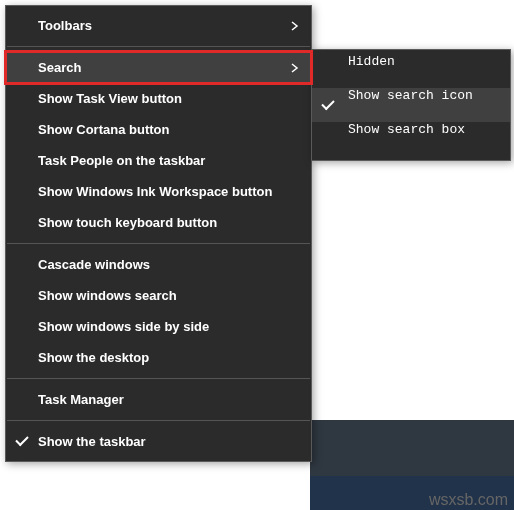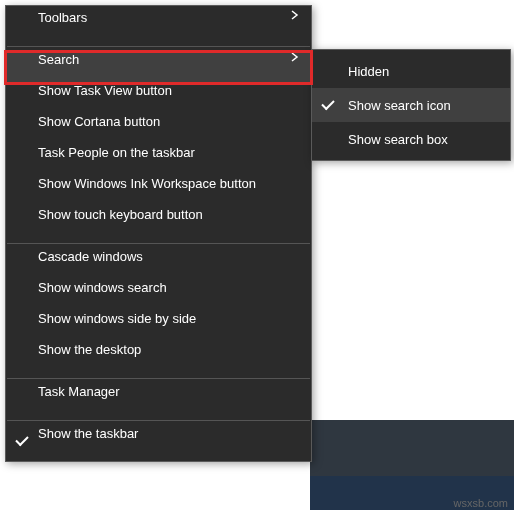--- a/index.html
+++ b/index.html
@@ -39,25 +39,26 @@
     left: 5px;
     top: 5px;
     width: 307px;
     background: #2b2b2b;
     border: 1px solid #5a5a5a;
     box-shadow: 2px 2px 8px rgba(0,0,0,.35);
     padding: 4px 0;
   }
   .menu-item {
     display: flex;
-    align-items: flex-start;
+    align-items: center;
     height: 31px;
     padding: 0 12px 0 32px;
     position: relative;
     cursor: default;
+    font-weight: bold;
   }
   .menu-item.highlight {
     background: #404040;
     outline: 3px solid #e02a2a;
     outline-offset: -1px;
     z-index: 2;
   }
   .menu-item .label { flex: 1; color: #fff; }
   .menu-item .chev {
     width: 10px;
@@ -96,32 +97,32 @@
     left: 311px;
     top: 49px;
     width: 200px;
     background: #2b2b2b;
     border: 1px solid #5a5a5a;
     box-shadow: 2px 2px 8px rgba(0,0,0,.35);
     padding: 4px 0;
   }
   .sub-item {
     display: flex;
-    align-items: center;
     height: 34px;
     padding: 0 12px 0 36px;
     position: relative;
     cursor: default;
+    font-family: Liberation Mono, monospace;
   }
   .sub-item.hover { background: #404040; }
   .watermark {
     position: absolute;
     right: 6px;
     bottom: 1px;
-    font-size: 11px;
+    font-size: 16px;
     color: #666;
     font-family: Arial, sans-serif;
   }
 </style>
 </head>
 <body>
 
 <div class="backdrop">
   <div class="dark-band"></div>
   <div class="blue-band"></div>

